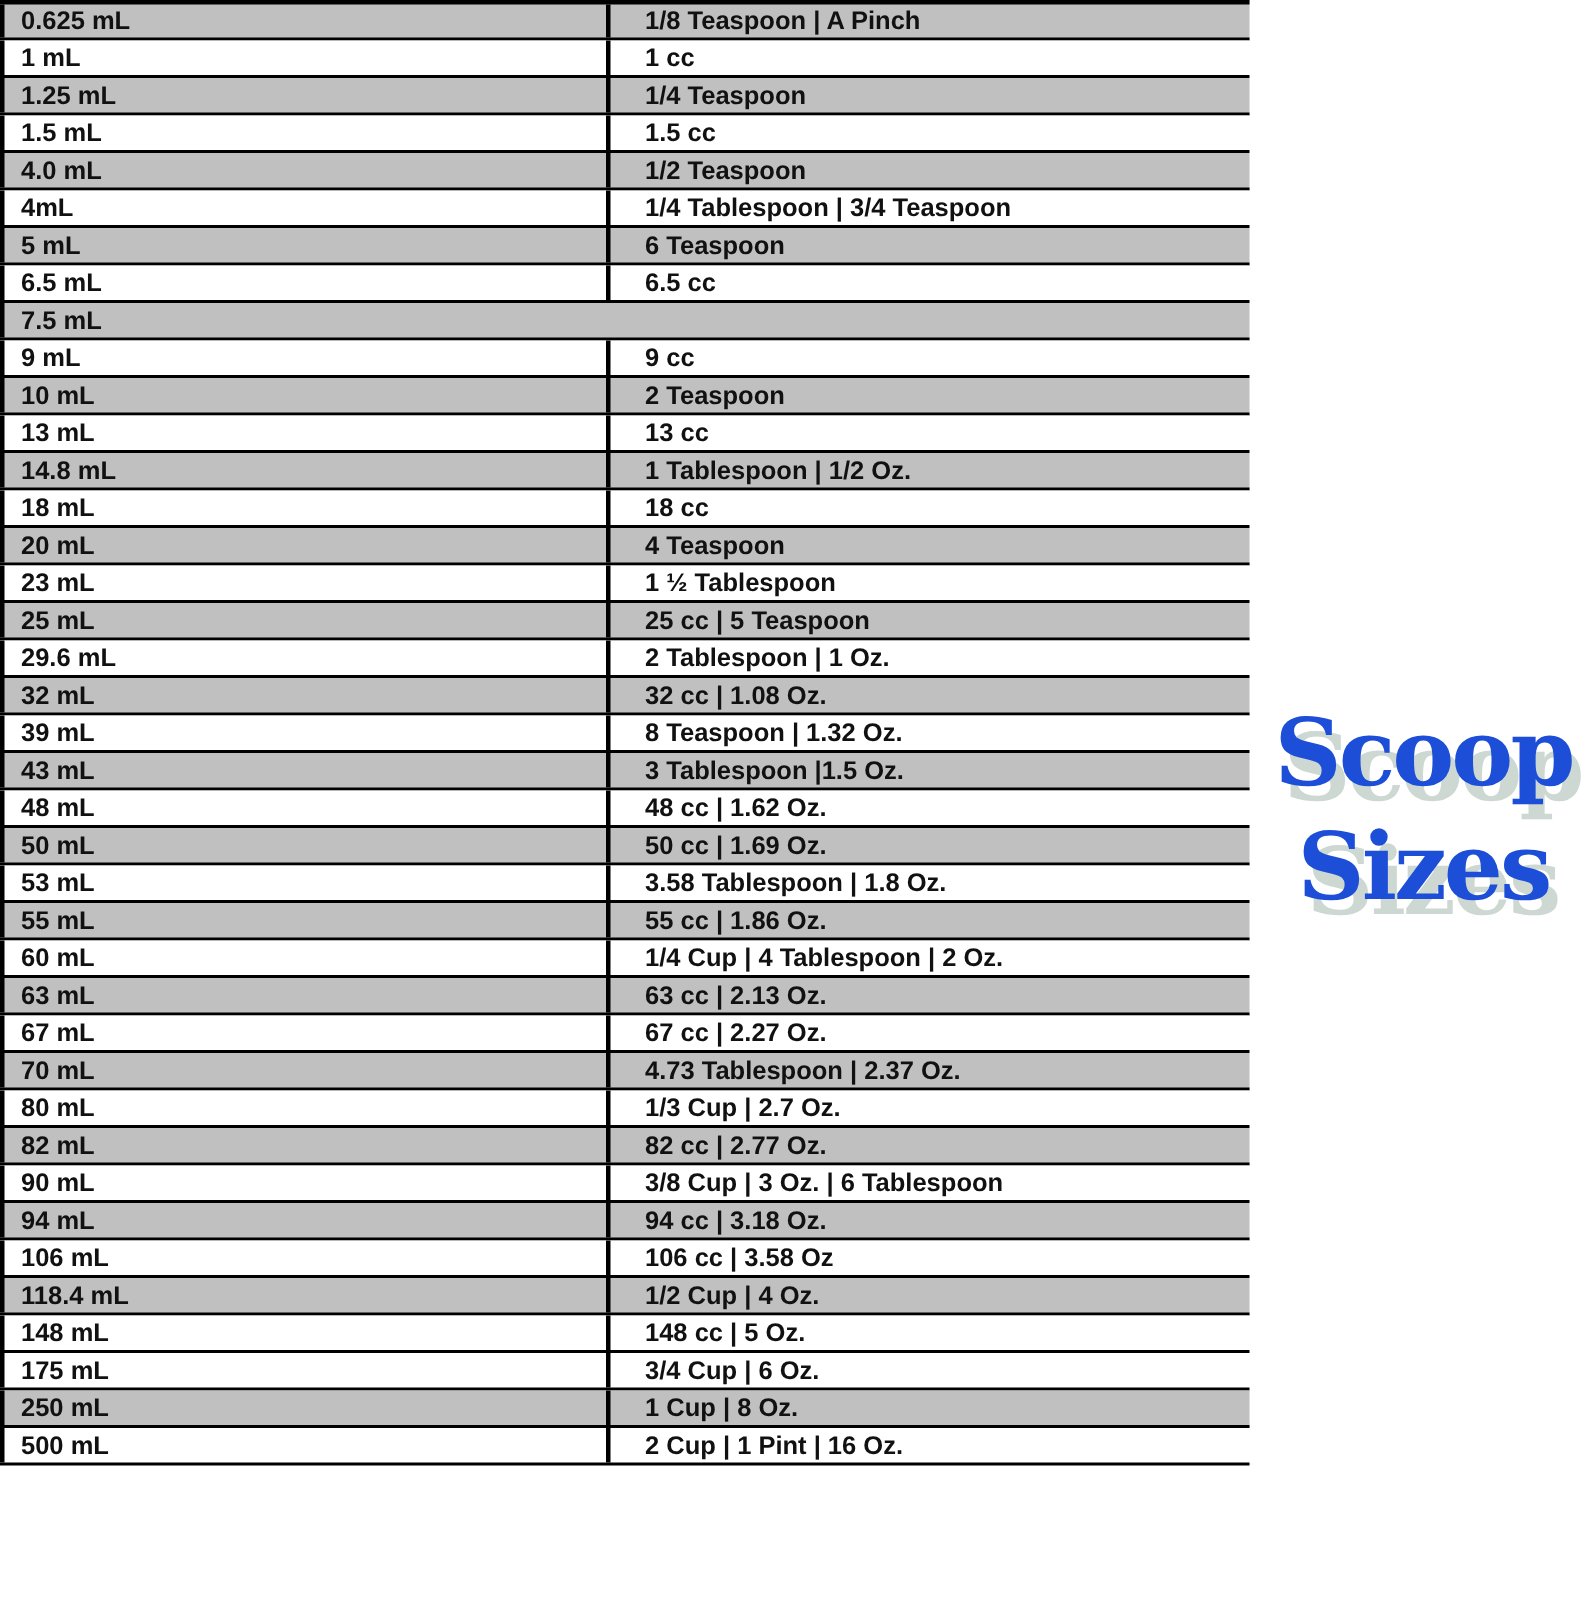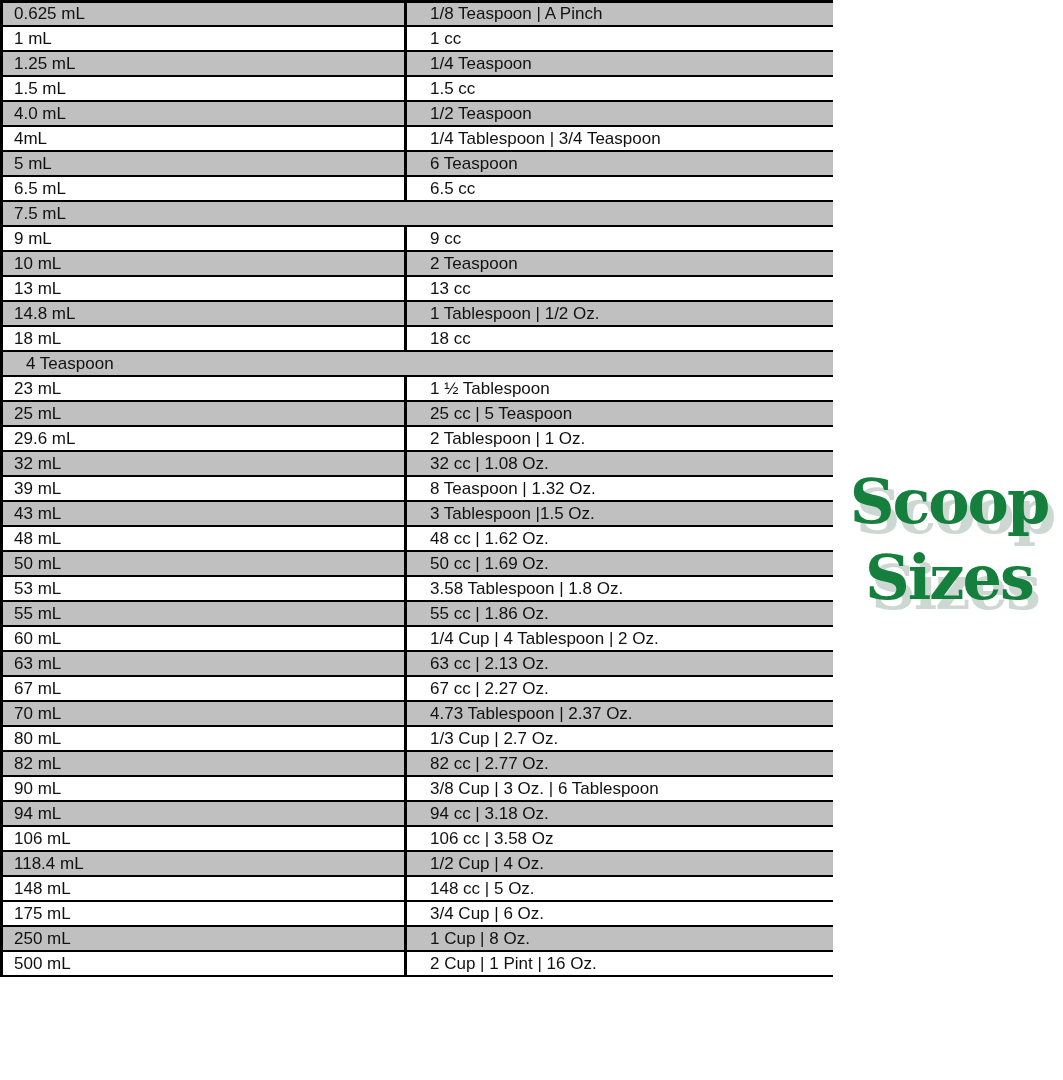--- a/index.html
+++ b/index.html
@@ -17,21 +17,21 @@
     top: 0;
     left: 0;
     width: 833px;
   }
   .row {
     display: flex;
     align-items: center;
     height: 25px;
     border-bottom: 2px solid var(--border-color, #000);
     font-size: 17px;
-    font-weight: 400;
+    font-weight: 700;
     color: var(--text-color, #111);
     white-space: nowrap;
   }
   .row:first-child {
     border-top: 3px solid var(--border-color, #000);
     height: 27px;
   }
   .row.odd  { background: var(--odd-bg, #c0c0c0); }
   .row.even { background: var(--even-bg, #ffffff); }
   .cell-ml {
@@ -121,20 +121,21 @@
       </div>
       <div class="row odd">
         <div class="cell-ml">14.8 mL</div>
         <div class="cell-eq">1 Tablespoon | 1/2 Oz.</div>
       </div>
       <div class="row even">
         <div class="cell-ml">18 mL</div>
         <div class="cell-eq">18 cc</div>
       </div>
       <div class="row odd">
+        <div class="cell-ml">20 mL</div>
         <div class="cell-eq">4 Teaspoon</div>
       </div>
       <div class="row even">
         <div class="cell-ml">23 mL</div>
         <div class="cell-eq">1 ½ Tablespoon</div>
       </div>
       <div class="row odd">
         <div class="cell-ml">25 mL</div>
         <div class="cell-eq">25 cc | 5 Teaspoon</div>
       </div>
@@ -221,18 +222,18 @@
       <div class="row odd">
         <div class="cell-ml">250 mL</div>
         <div class="cell-eq">1 Cup | 8 Oz.</div>
       </div>
       <div class="row even">
         <div class="cell-ml">500 mL</div>
         <div class="cell-eq">2 Cup | 1 Pint | 16 Oz.</div>
       </div>
     </div>
 
-  <div class="logo" style="color: #15803d; text-shadow: rgb(205, 216, 210) 6px 10px 0px;">
+  <div class="logo" style="color: #1d4ed8; text-shadow: rgb(205, 216, 210) 6px 10px 0px;">
     <span class="logo-line">Scoop</span>
     <span class="logo-line">Sizes</span>
   </div>
 
 </div>
 
 </body></html>

